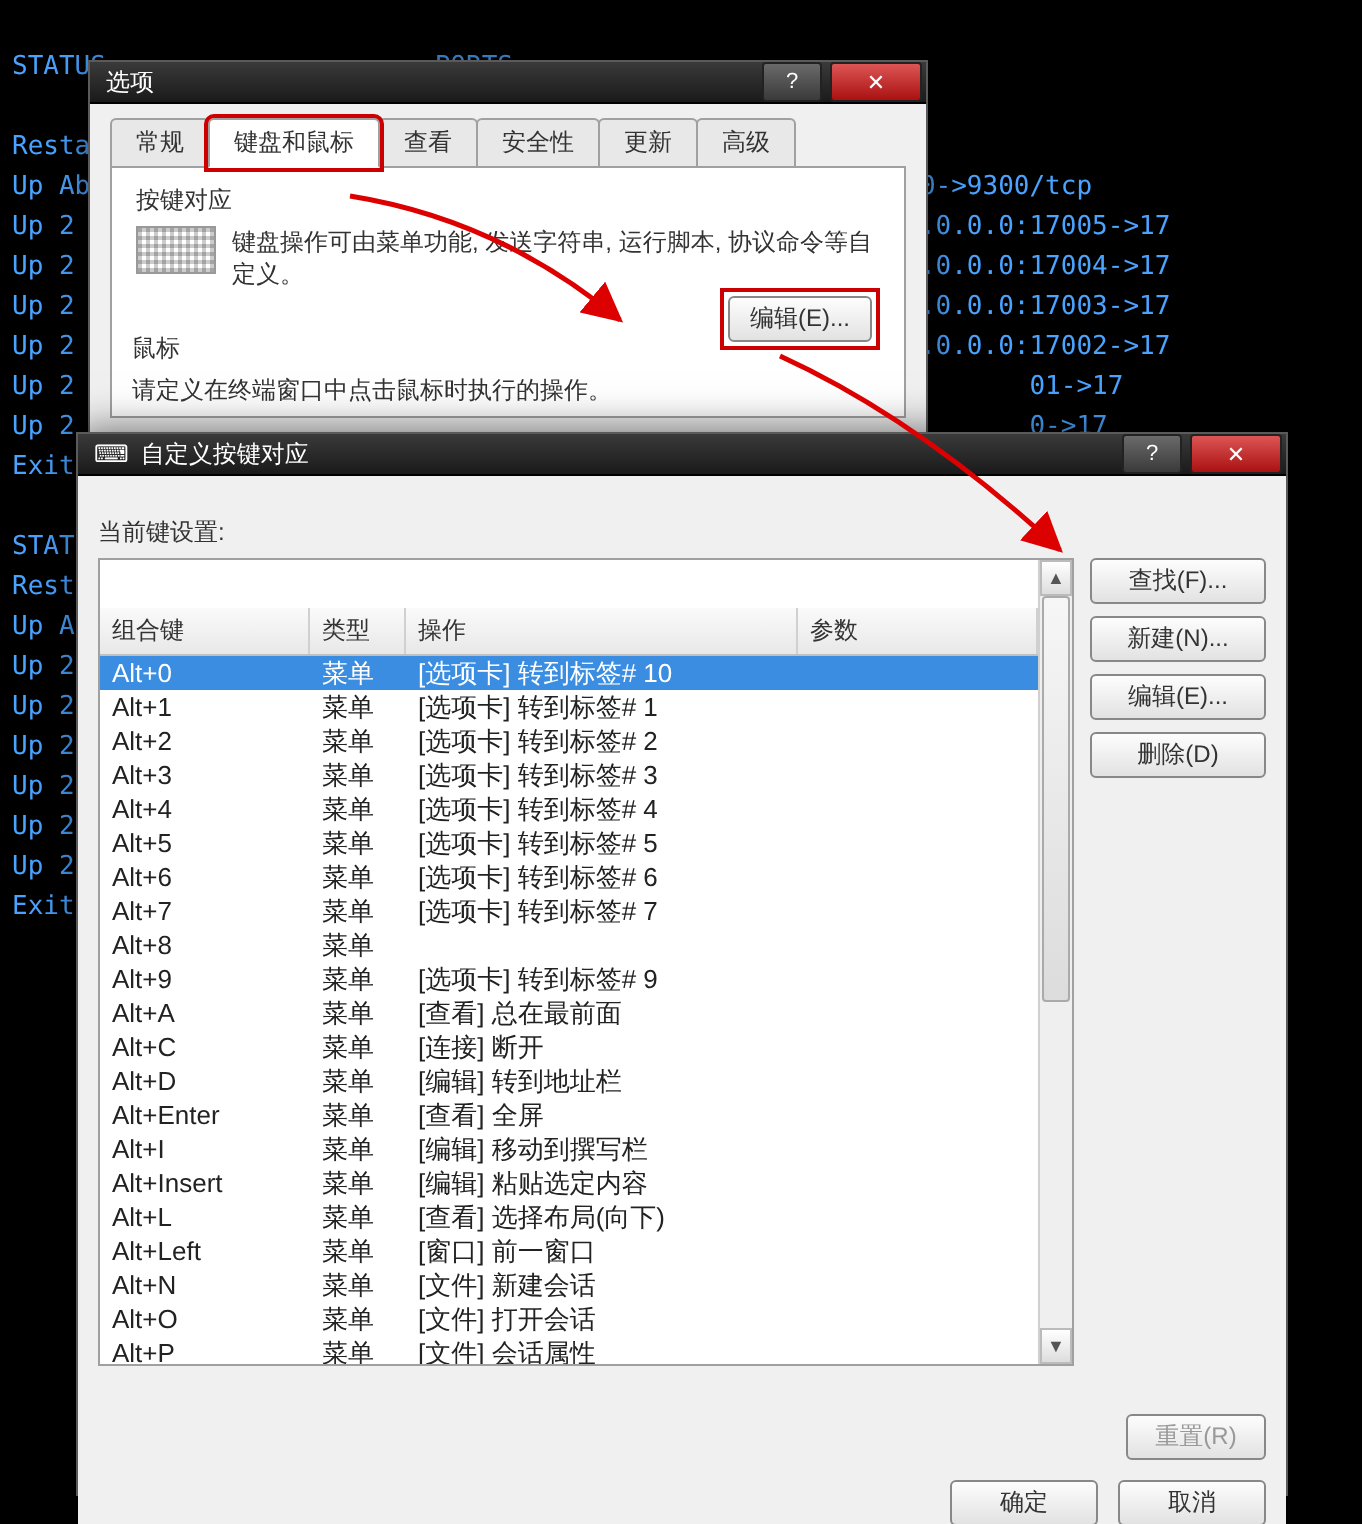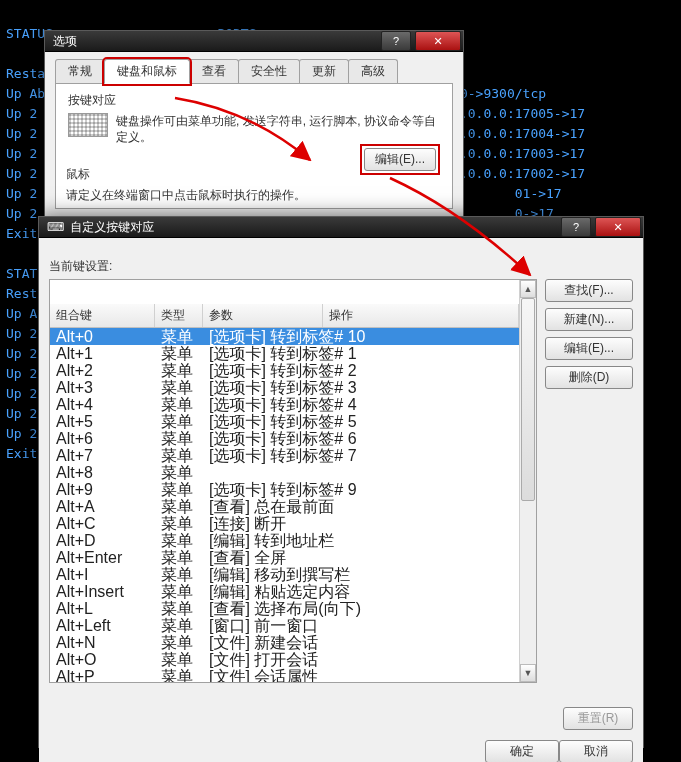--- a/index.html
+++ b/index.html
@@ -154,21 +154,21 @@
     border-right:1px solid #d0d0d0;
     box-sizing:border-box;
   }
   .col-key{width:105px;}
   .col-type{width:48px;}
   .col-action{width:196px;}
   .col-param{flex:1;}
   .list-rows { }
   .lrow {
     display:flex;
-    font-size:16px;
+    font-size:13px;
     color:#222;
     height:17px;
     line-height:17px;
     white-space:nowrap;
   }
   .lrow.sel { background:#3a8de0; color:#fff; }
   .lrow .c { padding:0 6px; box-sizing:border-box; overflow:hidden;}
   .scrollbar {
     width:16px;
     background:#efefef;
@@ -192,20 +192,21 @@
   }
   .side-btns {
     display:flex; flex-direction:column; gap:6px;
     width: 88px;
     align-items: center;
   }
   .side-btns .btn{ width:100%; }
   .bottom-row {
     display:flex;
     justify-content:flex-end;
+    gap:10px;
     margin-top:10px;
     align-items:flex-end;
   }
   .bottom-row .btn{ min-width:74px; }
   .reset-wrap{
     display:flex; justify-content:flex-end; margin-top:24px;
   }
   .reset-wrap .btn{ color:#999; }
   
   svg.arrows{
@@ -280,22 +281,22 @@
     <div class="tb-btn close">✕</div>
   </div>
   <div class="dlg-body">
     <div class="label-row">当前键设置:</div>
     <div class="content-row">
       <div class="list-wrap">
         <div class="list-area">
           <div class="list-header">
             <div class="lh-col col-key">组合键</div>
             <div class="lh-col col-type">类型</div>
+            <div class="lh-col col-action">操作</div>
             <div class="lh-col col-param">参数</div>
-            <div class="lh-col col-action">操作</div>
           </div>
           <div class="list-rows" id="list-rows">
               <div class="lrow sel">
                 <div class="c col-key">Alt+0</div>
                 <div class="c col-type">菜单</div>
                 <div class="c col-action">[选项卡] 转到标签# 10</div>
                 <div class="c col-param"></div>
               </div>
               <div class="lrow">
                 <div class="c col-key">Alt+1</div>

